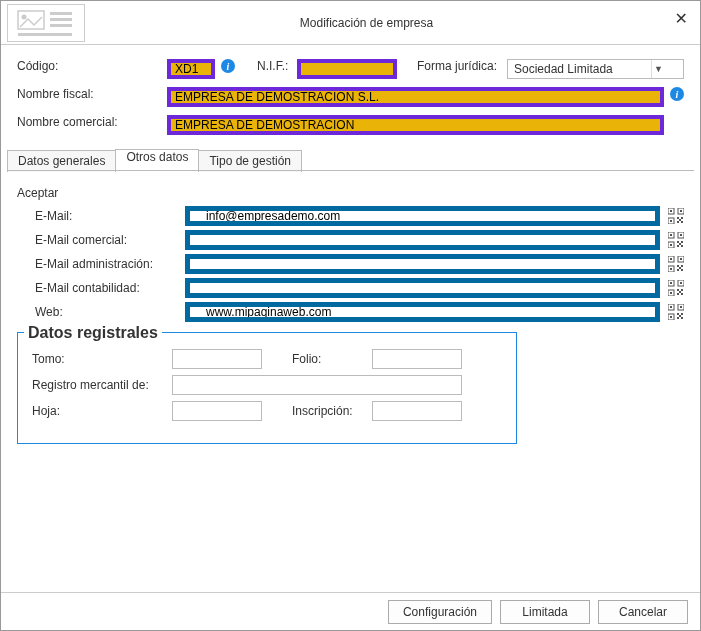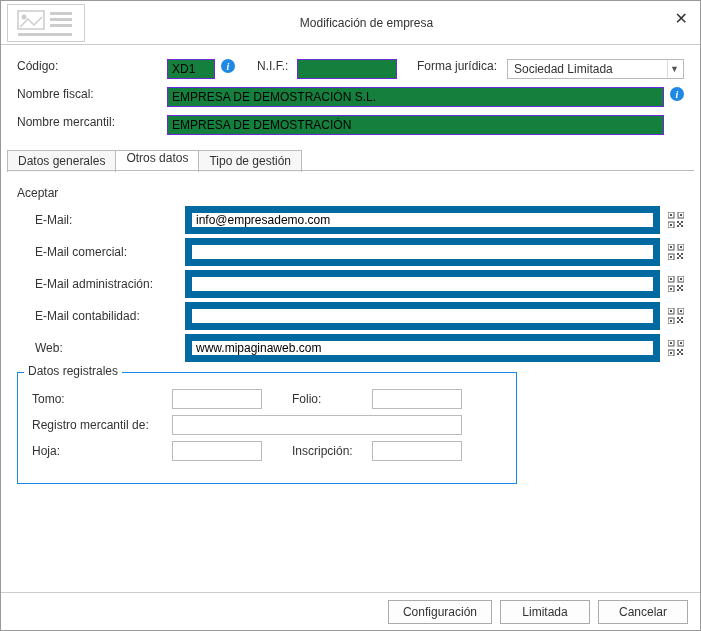--- a/index.html
+++ b/index.html
@@ -6,39 +6,39 @@
   body { margin: 0; background: #fff; color: #333; }
   .dialog { width: 701px; height: 631px; border: 1px solid #999; position: relative; background: #fff; }
   .titlebar { height: 44px; border-bottom: 1px solid #ccc; display: flex; align-items: center; position: relative; }
   .titlebar-icon { width: 78px; height: 38px; margin: 3px 0 3px 6px; border: 1px solid #ccc; display:flex; align-items:center; justify-content:center; }
   .titlebar-icon svg { display:block; }
   .titlebar-title { position:absolute; left:0; right:0; text-align:center; font-size:12px; color:#333; pointer-events:none;padding-left:32px;}
   .close-x { position:absolute; right:12px; top:8px; font-size:16px; color:#333; cursor:pointer; }
   .top-form { padding: 14px 16px 6px 16px; }
   .row { display:flex; margin-bottom:6px; min-height:22px; }
   .lbl { color:#333; }
-  .input { height:20px; border:1px solid #6d28d9; background:#15803d; padding:1px 4px; font-size:12px; }
+  .input { height:20px; border:4px solid #6d28d9; background:#eab308; padding:1px 4px; font-size:12px; }
   .info-icon { width:14px; height:14px; border-radius:50%; background:#1e88e5; color:#fff; display:inline-flex; align-items:center; justify-content:center; font-style:italic; font-weight:bold; font-size:10px; font-family:Georgia,serif; }
-  .select { height:20px; border:1px solid #bbb; background:#fff; display:flex; align-items:center; justify-content:space-between; padding:0 2px 0 6px; }
+  .select { height:20px; border:1px solid #bbb; background:#fff; display:flex; align-items:center; justify-content:space-between; padding:0 18px 0 6px; }
   .select-caret { width:14px; text-align:center; color:#555; border-left:1px solid #ddd; height:100%; display:flex; align-items:center; justify-content:center; font-size:9px;}
   .tabs-area { padding: 0 6px; }
   .tab { border:1px solid #bbb; border-bottom:none; padding:3px 10px 4px 10px; margin-right:-1px; background:#f7f7f7; cursor:pointer; position:relative; top:1px;}
   .tab.active { background:#fff; z-index:2; top:0; padding-top:0; padding-bottom:5px;}
   .tab-baseline { border-bottom:1px solid #bbb; flex:1; height:1px; align-self:flex-end; margin-bottom:0; position:relative; top:0;}
-  .tabs-wrap { display:flex; align-items:center; }
+  .tabs-wrap { display:flex; align-items:flex-start; }
   .tab-strip-line { border-bottom:1px solid #bbb; position:relative; top:-1px; z-index:1;}
   .panel { padding: 10px 8px 0 8px; }
   .group-label { color:#333; margin:4px 0 6px 2px; }
   .field-row { display:flex; align-items:center; margin:4px 0; }
   .field-lbl { margin-left:20px; width:150px; color:#333; }
-  .field-input { flex:1; height:28px; border:7px solid #0369a1; background:#fff; padding:1px 4px; }
+  .field-input { flex:1; height:20px; border:5px solid #0369a1; background:#fff; padding:1px 16px; }
   .qr-btn { width:20px; height:20px; margin-left:6px; display:flex; align-items:center; justify-content:center; cursor:pointer; }
   .qr-btn svg { display:block; }
   .fieldset-highlight { border:1.5px solid #1e88e5; margin:10px 2px 0 2px; padding:10px 14px 16px 14px; position:relative; width:500px; }
-  .fieldset-highlight .legend { position:absolute; top:-9px; left:6px; background:#fff; padding:0 4px; font-size:12px; }
+  .fieldset-highlight .legend { position:absolute; top:-9px; left:6px; background:#fff; padding:0 4px; font-size:16px;font-weight:bold; }
   .reg-row { display:flex; align-items:center; margin:6px 0; }
   .reg-lbl { width:140px; }
   .reg-input { height:20px; border:1px solid #bbb; background:#fff; padding:1px 4px; }
   .footer { position:absolute; bottom:0; left:0; right:0; height:38px; border-top:1px solid #ccc; display:flex; align-items:center; justify-content:flex-end; padding:0 12px; gap:8px; background:#fff;}
   .btn { height:24px; min-width:90px; border:1px solid #aaa; background:#fdfdfd; padding:0 14px; cursor:pointer; display:flex; align-items:center; justify-content:center; }
 </style>
 </head>
 <body>
 
 <div class="dialog">
@@ -75,21 +75,21 @@
         <span class="select-caret">▼</span>
       </div>
     </div>
     <div class="row">
       <span class="lbl" style="width:150px">Nombre fiscal:</span>
       <input class="input" style="flex: 1 1 0%;" value="EMPRESA DE DEMOSTRACIÓN S.L.">
       <span style="width:6px"></span>
       <span class="info-icon">i</span>
     </div>
     <div class="row">
-      <span class="lbl" style="width:150px">Nombre mercantil:</span>
+      <span class="lbl" style="width:150px">Nombre comercial:</span>
       <input class="input" style="flex: 1 1 0%;" value="EMPRESA DE DEMOSTRACIÓN">
       <span style="width:20px"></span>
     </div>
   </div>
 
   <div class="tabs-area">
     <div class="tabs-wrap">
       <div class="tab">Datos generales</div>
       <div class="tab active">Otros datos</div>
       <div class="tab">Tipo de gestión</div>

